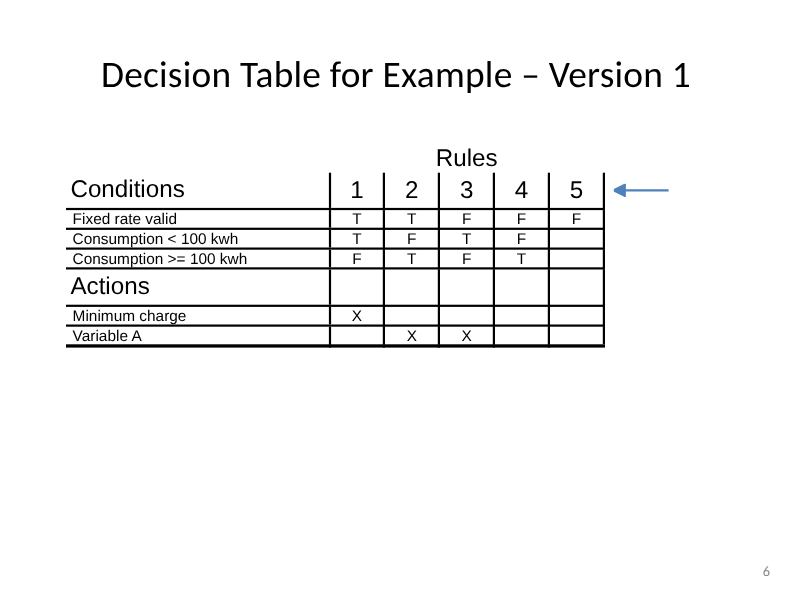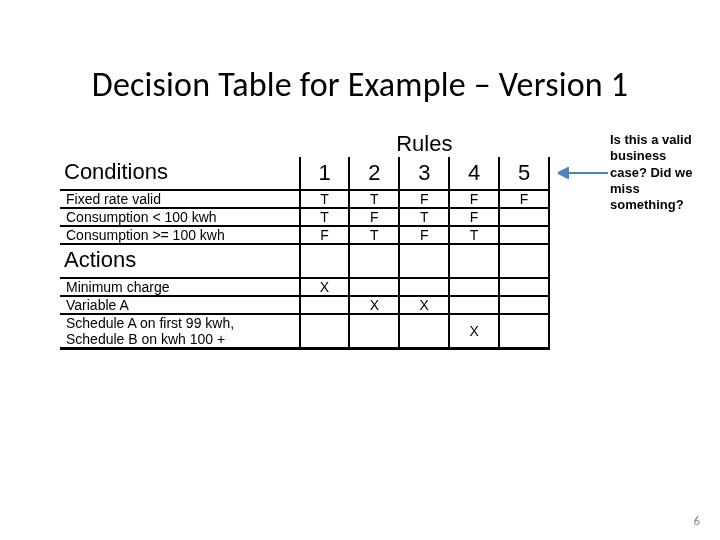--- a/index.html
+++ b/index.html
@@ -13,21 +13,21 @@
     position: relative;
   }
   .slide {
     width: 720px;
     height: 540px;
     position: relative;
     box-sizing: border-box;
   }
   .title {
     position: absolute;
-    top: 64px;
+    top: 48px;
     left: 0;
     width: 720px;
     text-align: center;
     font-size: 34px;
     font-weight: 400;
     letter-spacing: 0.2px;
   }
   .table-area {
     position: absolute;
     top: 131px;
@@ -184,38 +184,28 @@
         <td class="val bb vr"></td>
       </tr>
       <tr>
         <td class="rowlabel bb">Variable A</td>
         <td class="val bb vl vr"></td>
         <td class="val bb vr">X</td>
         <td class="val bb vr">X</td>
         <td class="val bb vr"></td>
         <td class="val bb vr"></td>
       </tr>
-      <tr>
-        <td class="rowlabel bb">Schedule A on first 99 kwh,
-Schedule B on kwh 100 +</td>
-        <td class="val bb vl vr"></td>
-        <td class="val bb vr"></td>
-        <td class="val bb vr"></td>
-        <td class="val bb vr">X</td>
-        <td class="val bb vr"></td>
-      </tr>
 
       <tr>
             <td colspan="6" style="border-top:3px solid #000; height:0;"></td>
           </tr>
     </tbody>
       </table>
   </div>
 
   <svg class="arrow" viewBox="0 0 50 12">
     <line x1="50" y1="6" x2="8" y2="6" class="arrow-line"></line>
     <polygon points="0,6 10,1 10,11" class="arrow-line"></polygon>
   </svg>
 
-  <div class="annotation">Is this a valid business case? Did we miss something?</div>
 
   <div class="pagenum">6</div>
 </div>
 
 </body></html>

